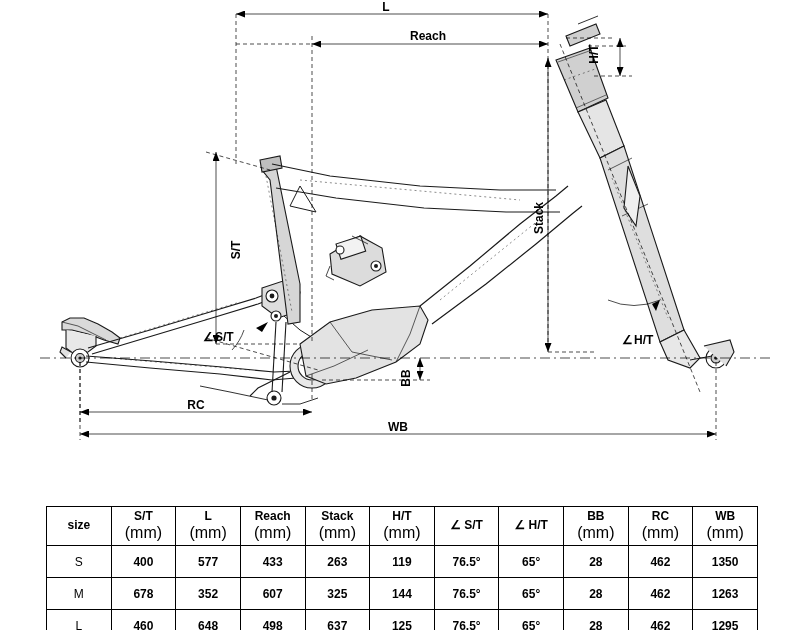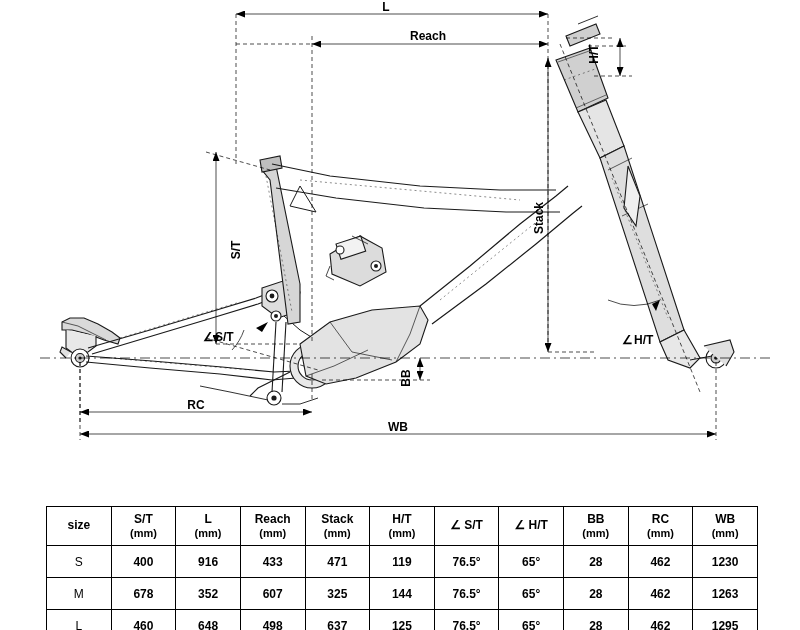--- a/index.html
+++ b/index.html
@@ -50,22 +50,22 @@
     height: 31px;
     vertical-align: middle;
   }
   table.geo thead th {
     font-weight: bold;
     line-height: 1.15;
     height: 38px;
   }
   table.geo thead th .unit {
     display: block;
-    font-weight: bold;
-    font-size: 11px;
+    font-weight: normal;
+    font-size: 16px;
   }
   table.geo tbody td {
     font-weight: bold;
   }
   table.geo tbody td.size-cell {
     font-weight: normal;
   }
 </style>
 </head>
 <body>
@@ -317,29 +317,29 @@
         <th>
           <span>WB</span>
           <span class="unit">(mm)</span>
         </th>
       </tr>
     </thead>
     <tbody>
       <tr>
         <td class="size-cell">S</td>
         <td>400</td>
-        <td>916</td>
+        <td>577</td>
         <td>433</td>
-        <td>471</td>
+        <td>263</td>
         <td>119</td>
         <td>76.5°</td>
         <td>65°</td>
         <td>28</td>
         <td>462</td>
-        <td>1230</td>
+        <td>1350</td>
       </tr>
       <tr>
         <td class="size-cell">M</td>
         <td>678</td>
         <td>352</td>
         <td>607</td>
         <td>325</td>
         <td>144</td>
         <td>76.5°</td>
         <td>65°</td>

